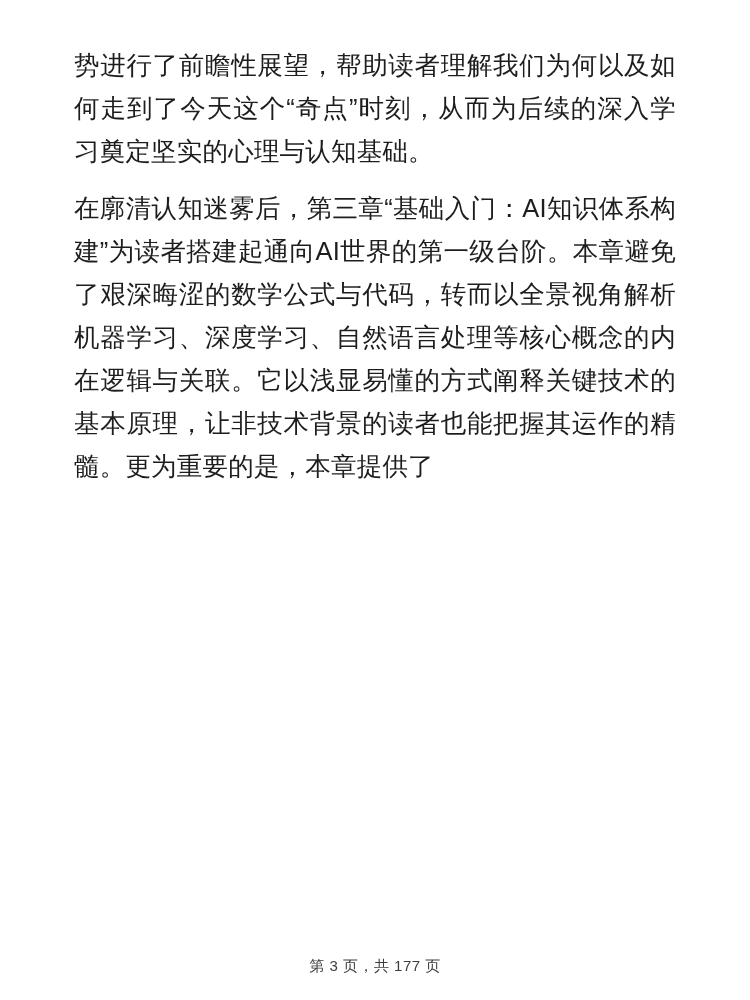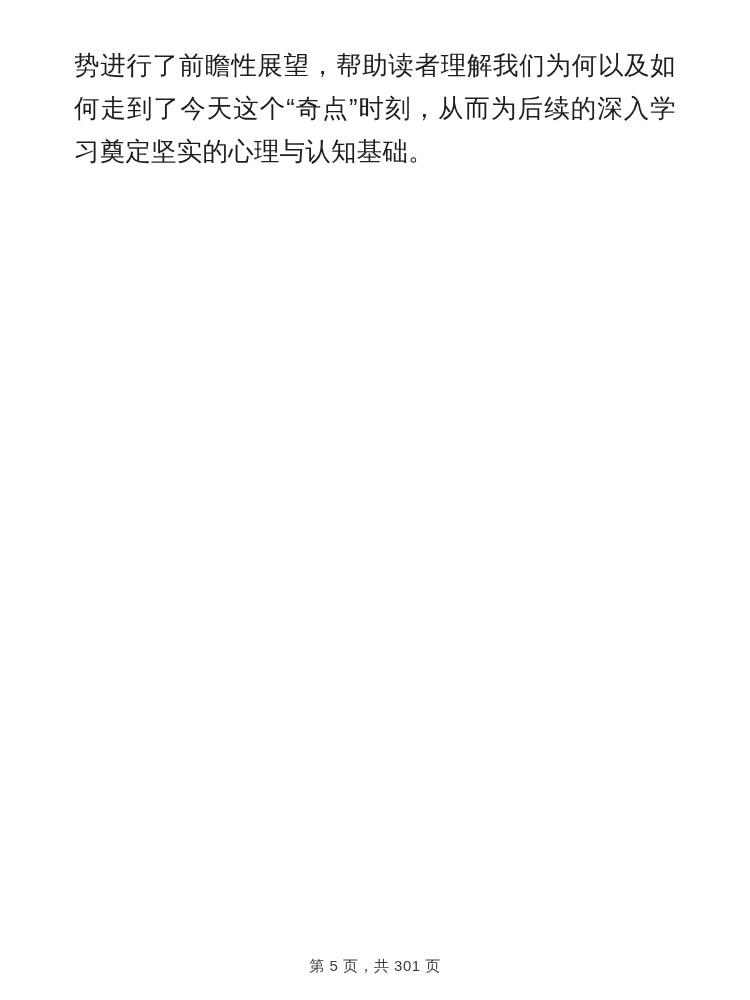--- a/index.html
+++ b/index.html
@@ -41,14 +41,15 @@
     font-size: 15px;
     color: #3c3c3c;
     letter-spacing: 0.5px;
   }
 </style>
 </head>
 <body>
 
 <div class="page">
   <p class="para">势进行了前瞻性展望，帮助读者理解我们为何以及如何走到了今天这个“奇点”时刻，从而为后续的深入学习奠定坚实的心理与认知基础。</p>
-  <div class="footer">第 5 页，共 301 页</div>
+  <p class="para">在廓清认知迷雾后，第三章“基础入门：AI知识体系构建”为读者搭建起通向AI世界的第一级台阶。本章避免了艰深晦涩的数学公式与代码，转而以全景视角解析机器学习、深度学习、自然语言处理等核心概念的内在逻辑与关联。它以浅显易懂的方式阐释关键技术的基本原理，让非技术背景的读者也能把握其运作的精髓。更为重要的是，本章提供了</p>
+  <div class="footer">第 3 页，共 177 页</div>
 </div>
 
 </body></html>

